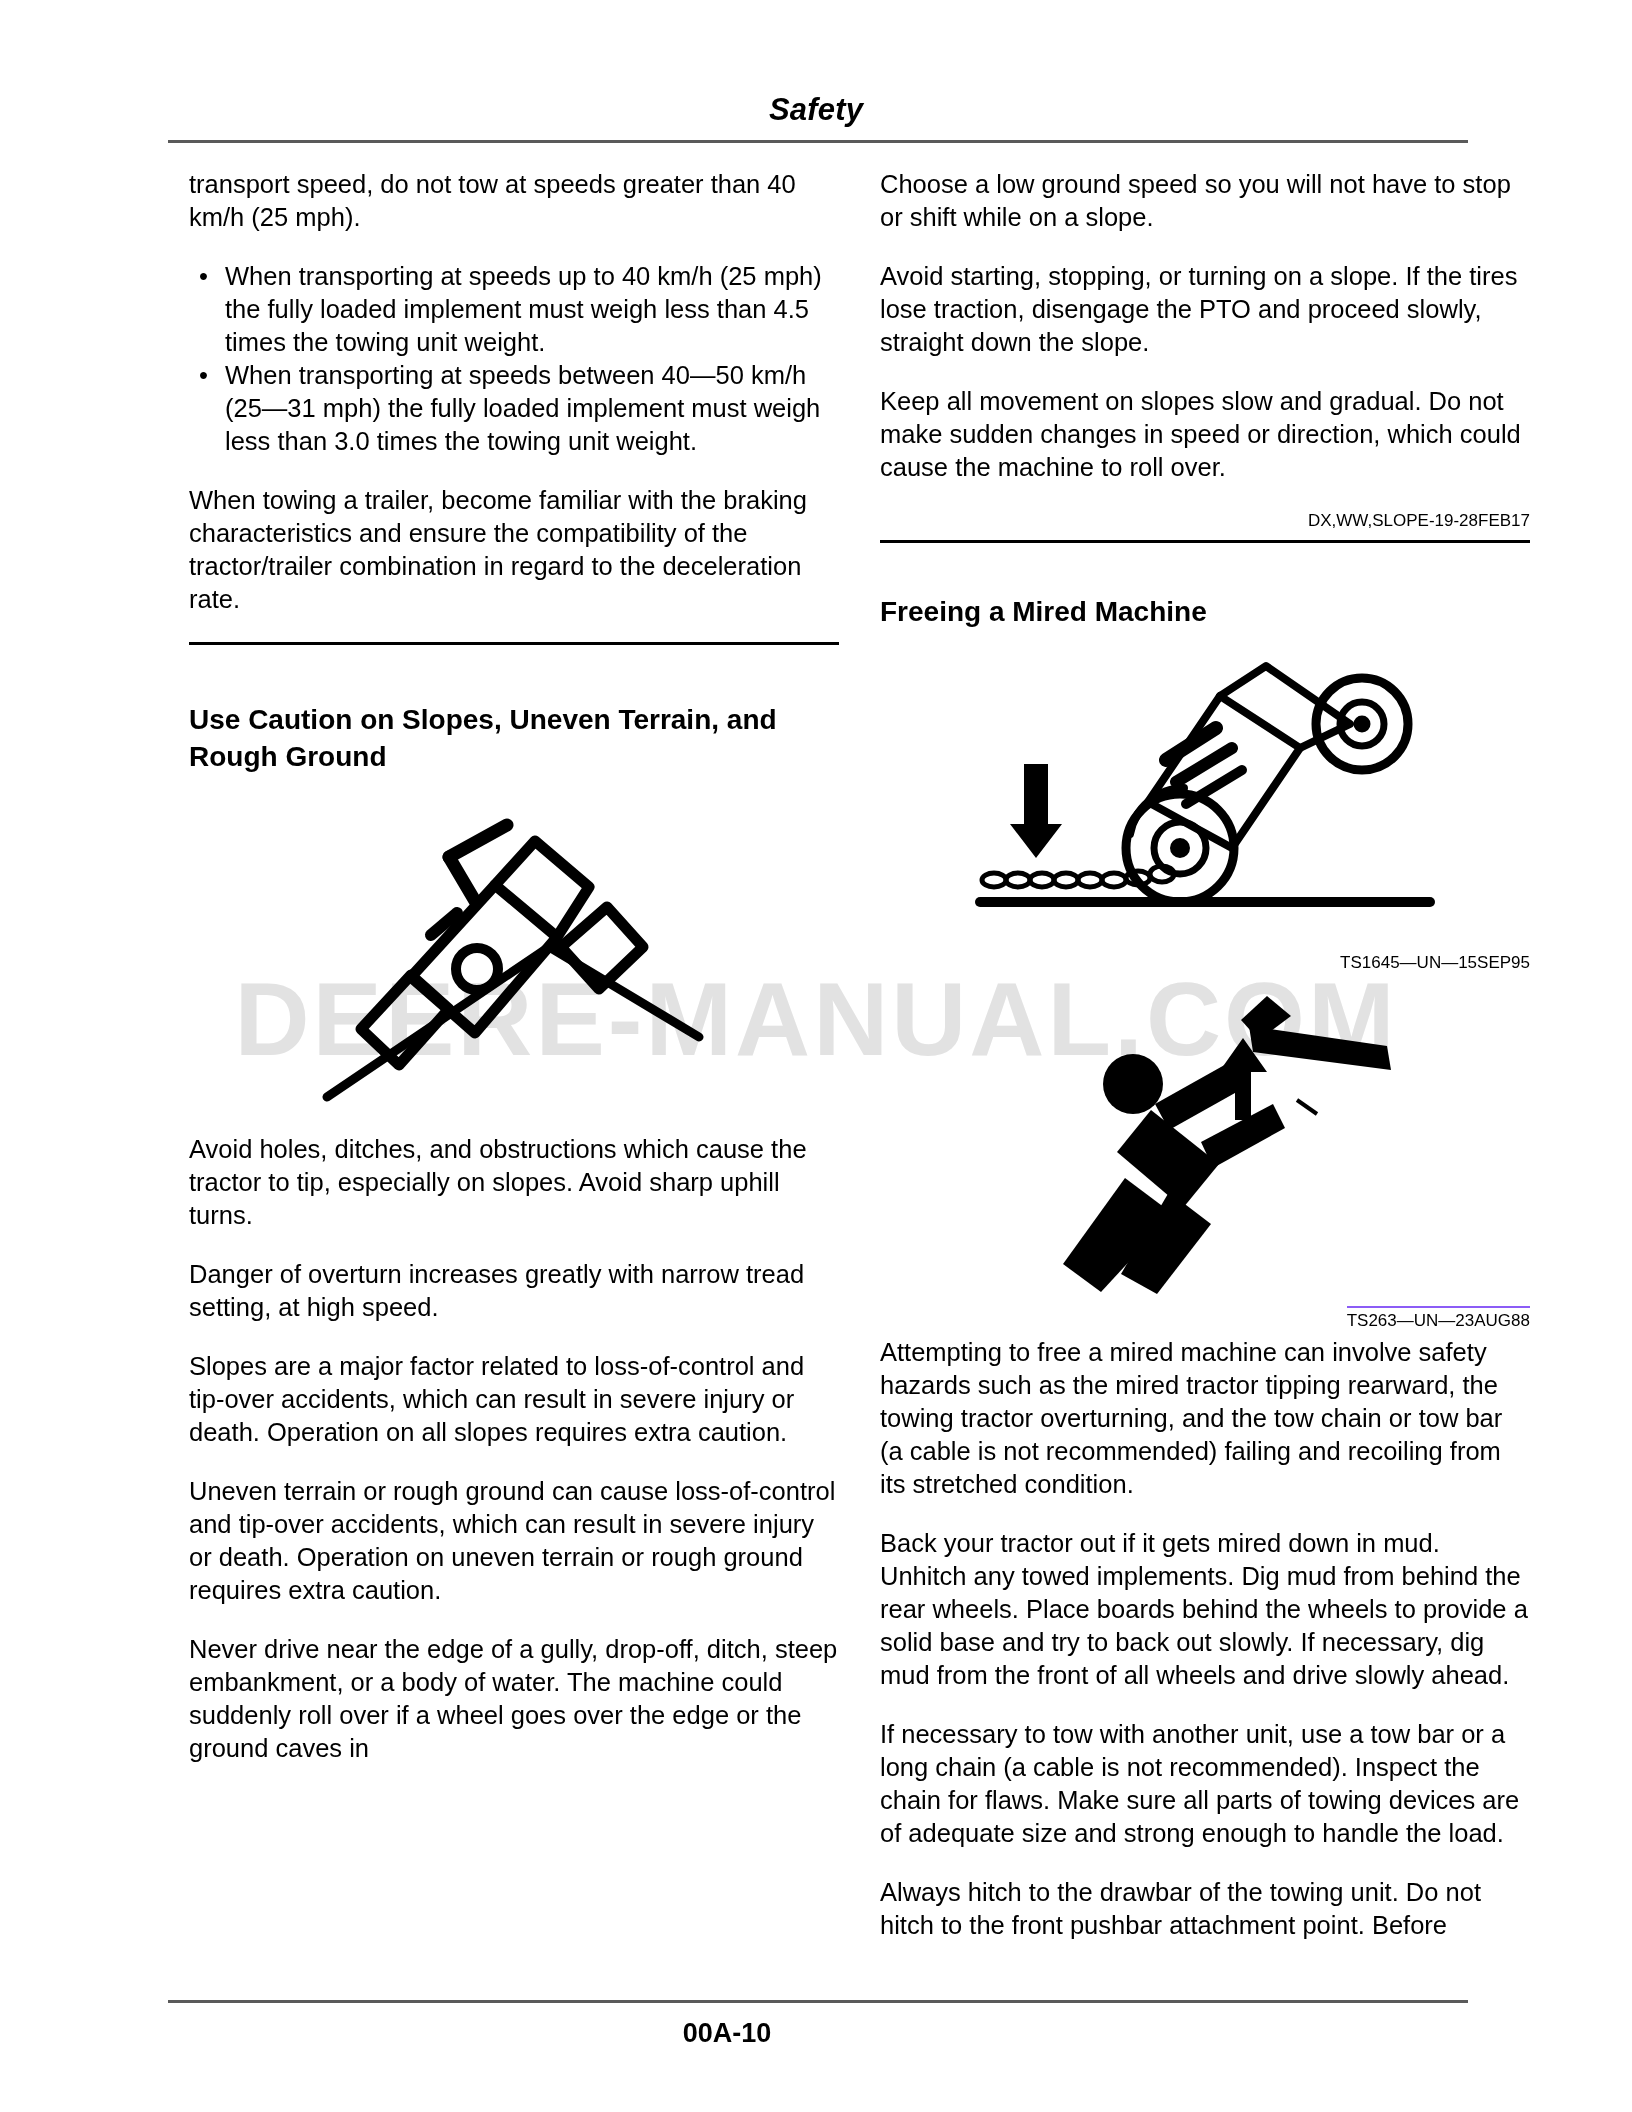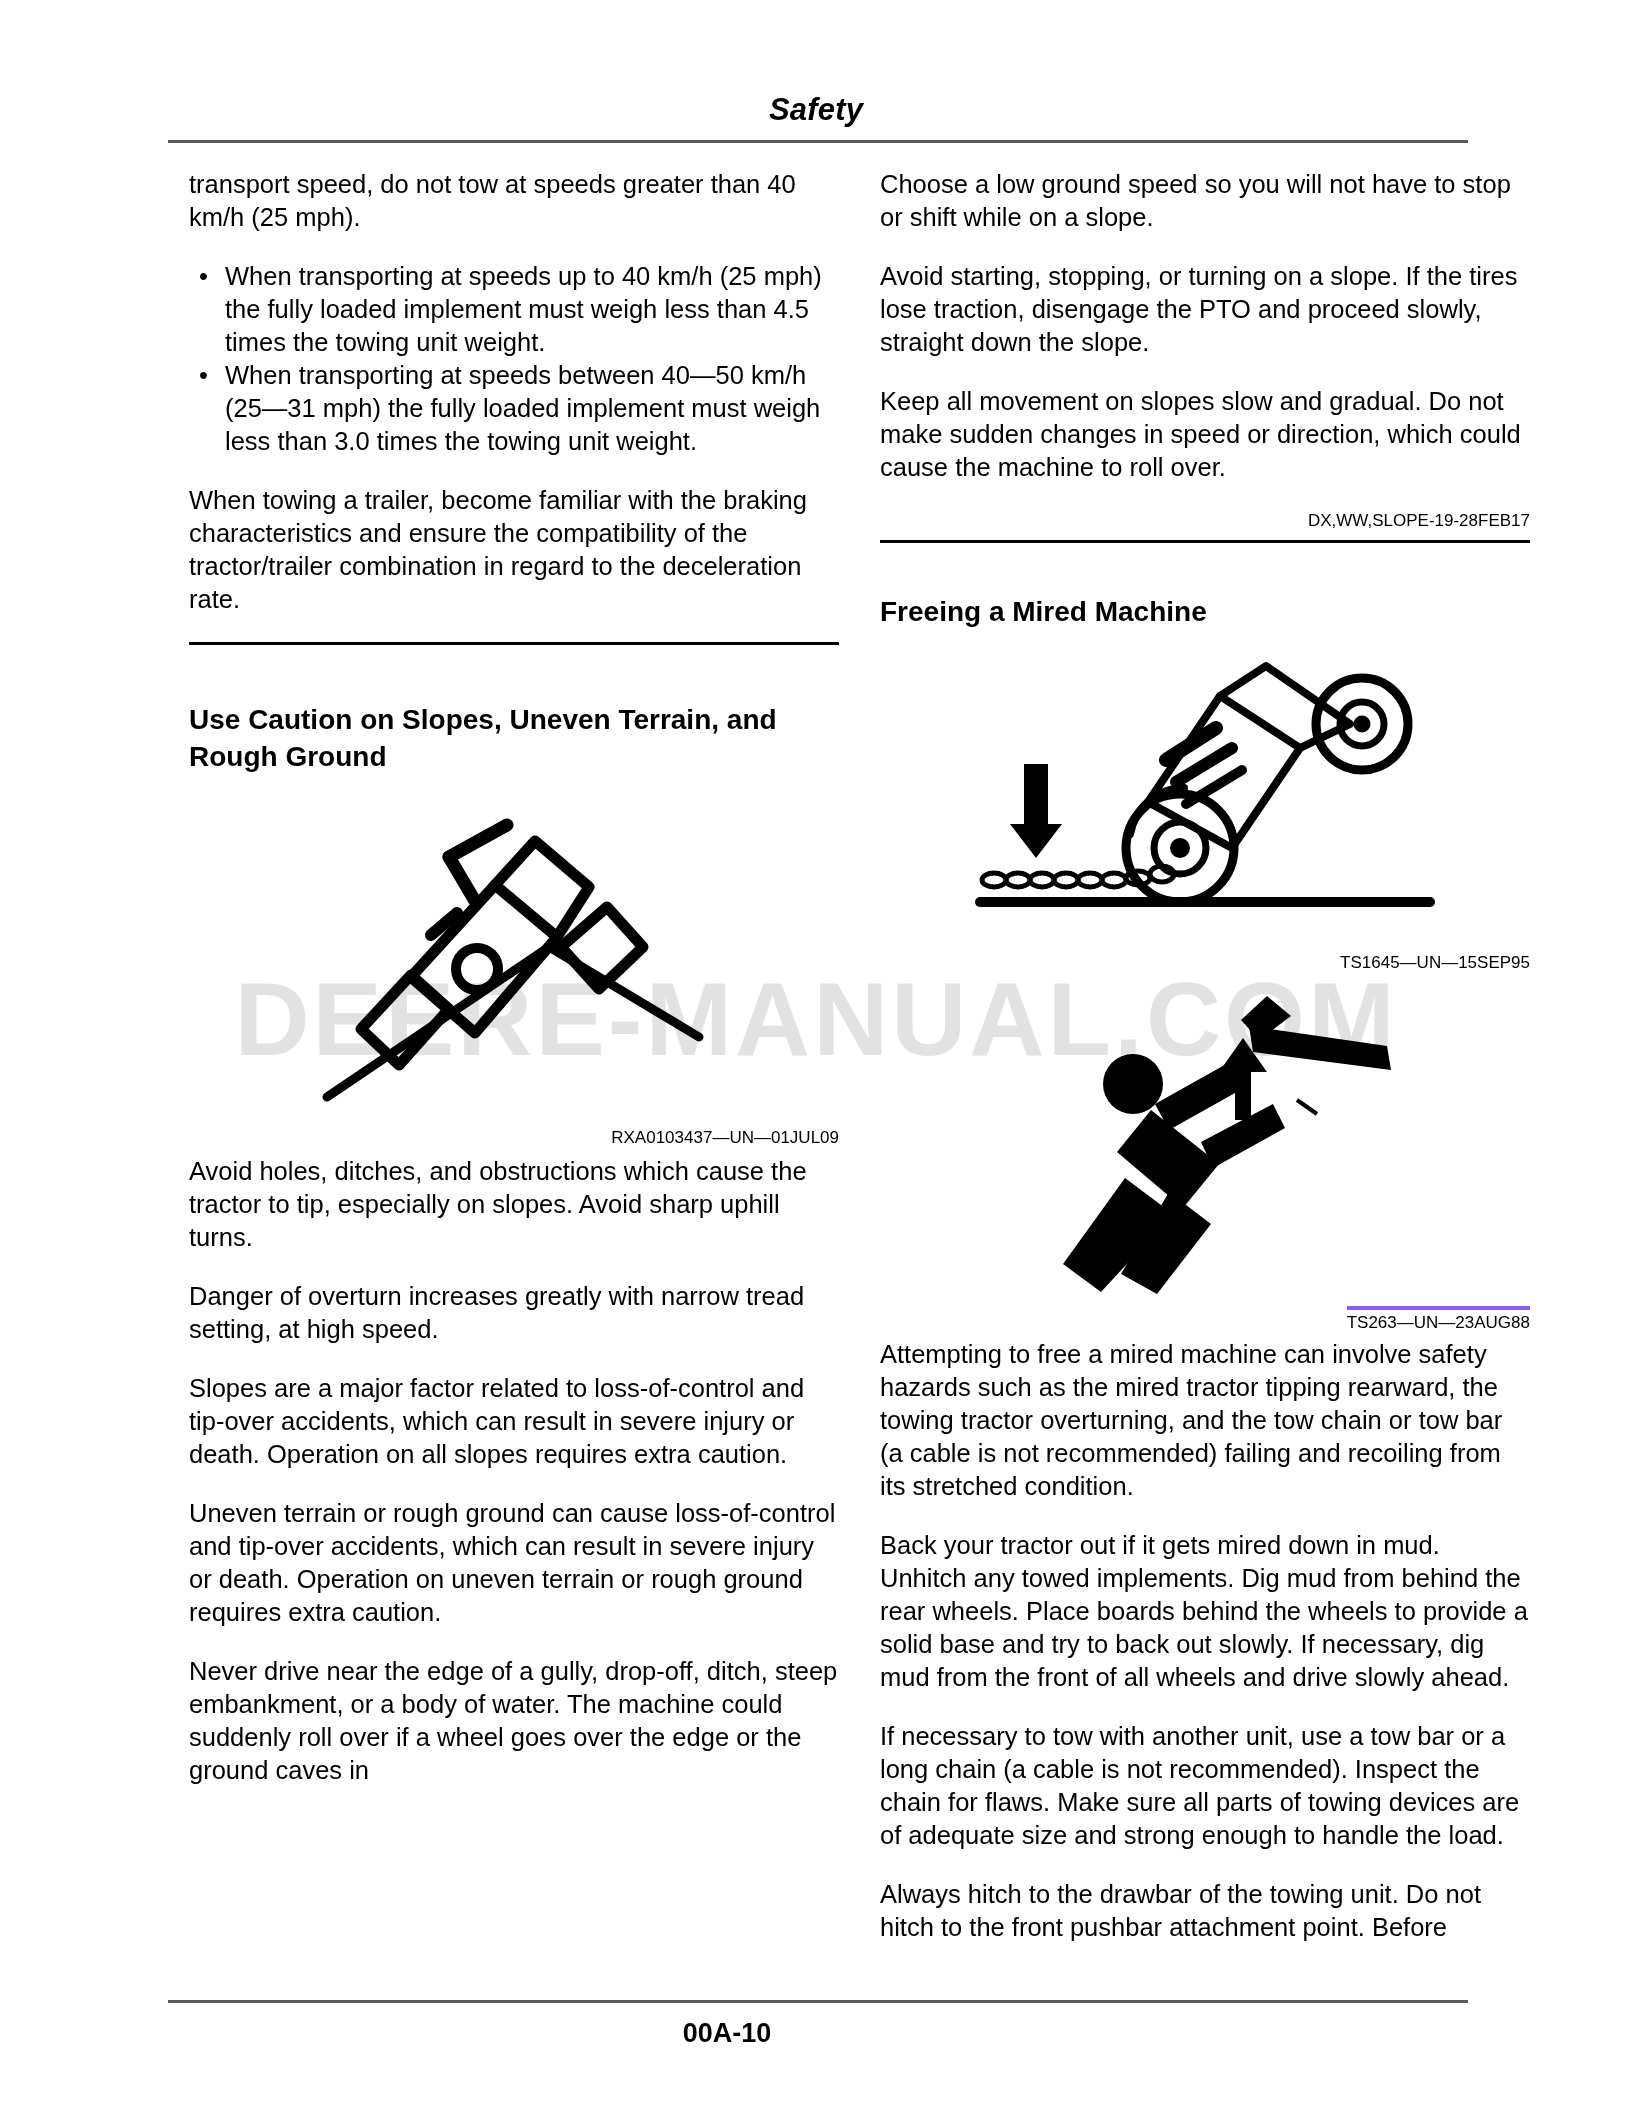--- a/index.html
+++ b/index.html
@@ -129,21 +129,21 @@
   .fig svg { display: block; margin: 0 auto; }
   .fig-caption {
     font-size: 17px;
     text-align: right;
     line-height: 22px;
     margin-top: 4px;
     white-space: nowrap;
   }
   .fig-caption.underlined {
     display: inline-block;
-    border-top: 4px solid #8b5cf6;
+    border-top: 2px solid #8b5cf6;
     padding-top: 2px;
   }
   .fig-caption-wrap { text-align: right; }
 
   
   .watermark {
     position: absolute;
     left: 0;
     top: 960px;
     width: 1632px;
@@ -210,23 +210,20 @@
 
             <path d="M 262 150 L 308 110 L 344 150 L 300 192 Z"></path>
 
             <circle cx="178" cy="172" r="21" stroke-width="10"></circle>
 
             <path d="M 132 138 L 158 116" stroke-width="12"></path>
           </g>
         </svg>
       </div>
 
-      <div class="fig-caption-wrap">
-        <span class="fig-caption">RXA0103437—UN—01JUL09</span>
-      </div>
 
       <div style="height:6px"></div>
 
       <p class="body">Avoid holes, ditches, and obstructions which cause the tractor to tip, especially on slopes. Avoid sharp uphill turns.</p>
       <p class="body">Danger of overturn increases greatly with narrow tread setting, at high speed.</p>
       <p class="body">Slopes are a major factor related to loss-of-control and tip-over accidents, which can result in severe injury or death. Operation on all slopes requires extra caution.</p>
       <p class="body">Uneven terrain or rough ground can cause loss-of-control and tip-over accidents, which can result in severe injury or death. Operation on uneven terrain or rough ground requires extra caution.</p>
       <p class="body">Never drive near the edge of a gully, drop-off, ditch, steep embankment, or a body of water. The machine could suddenly roll over if a wheel goes over the edge or the ground caves in</p>
     </div>
 

